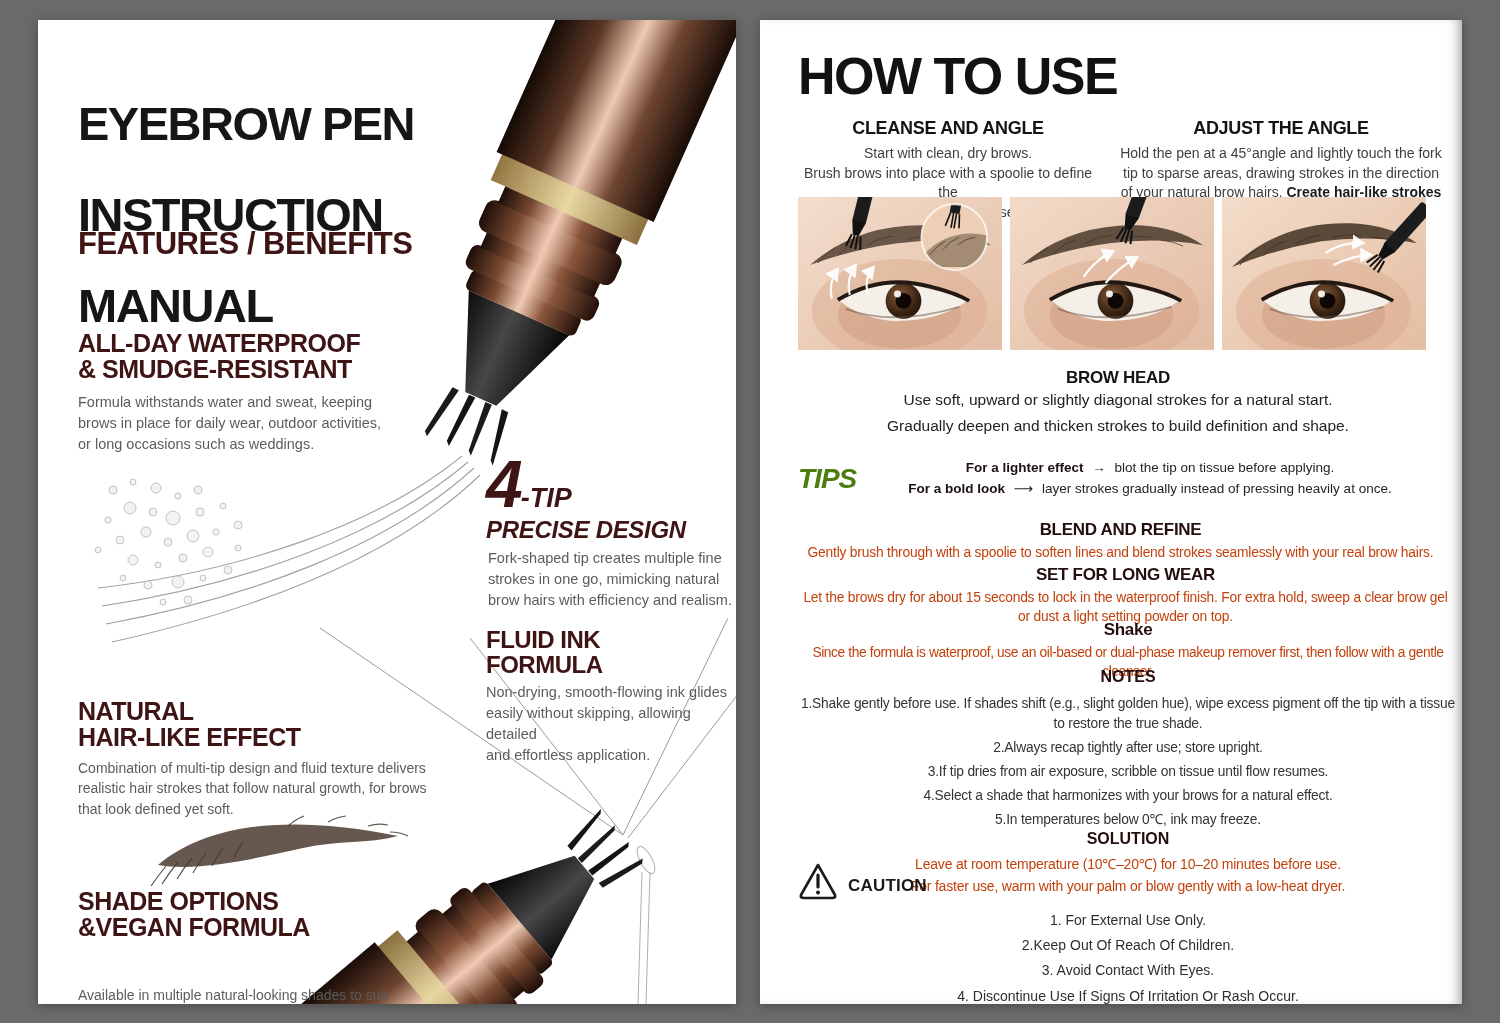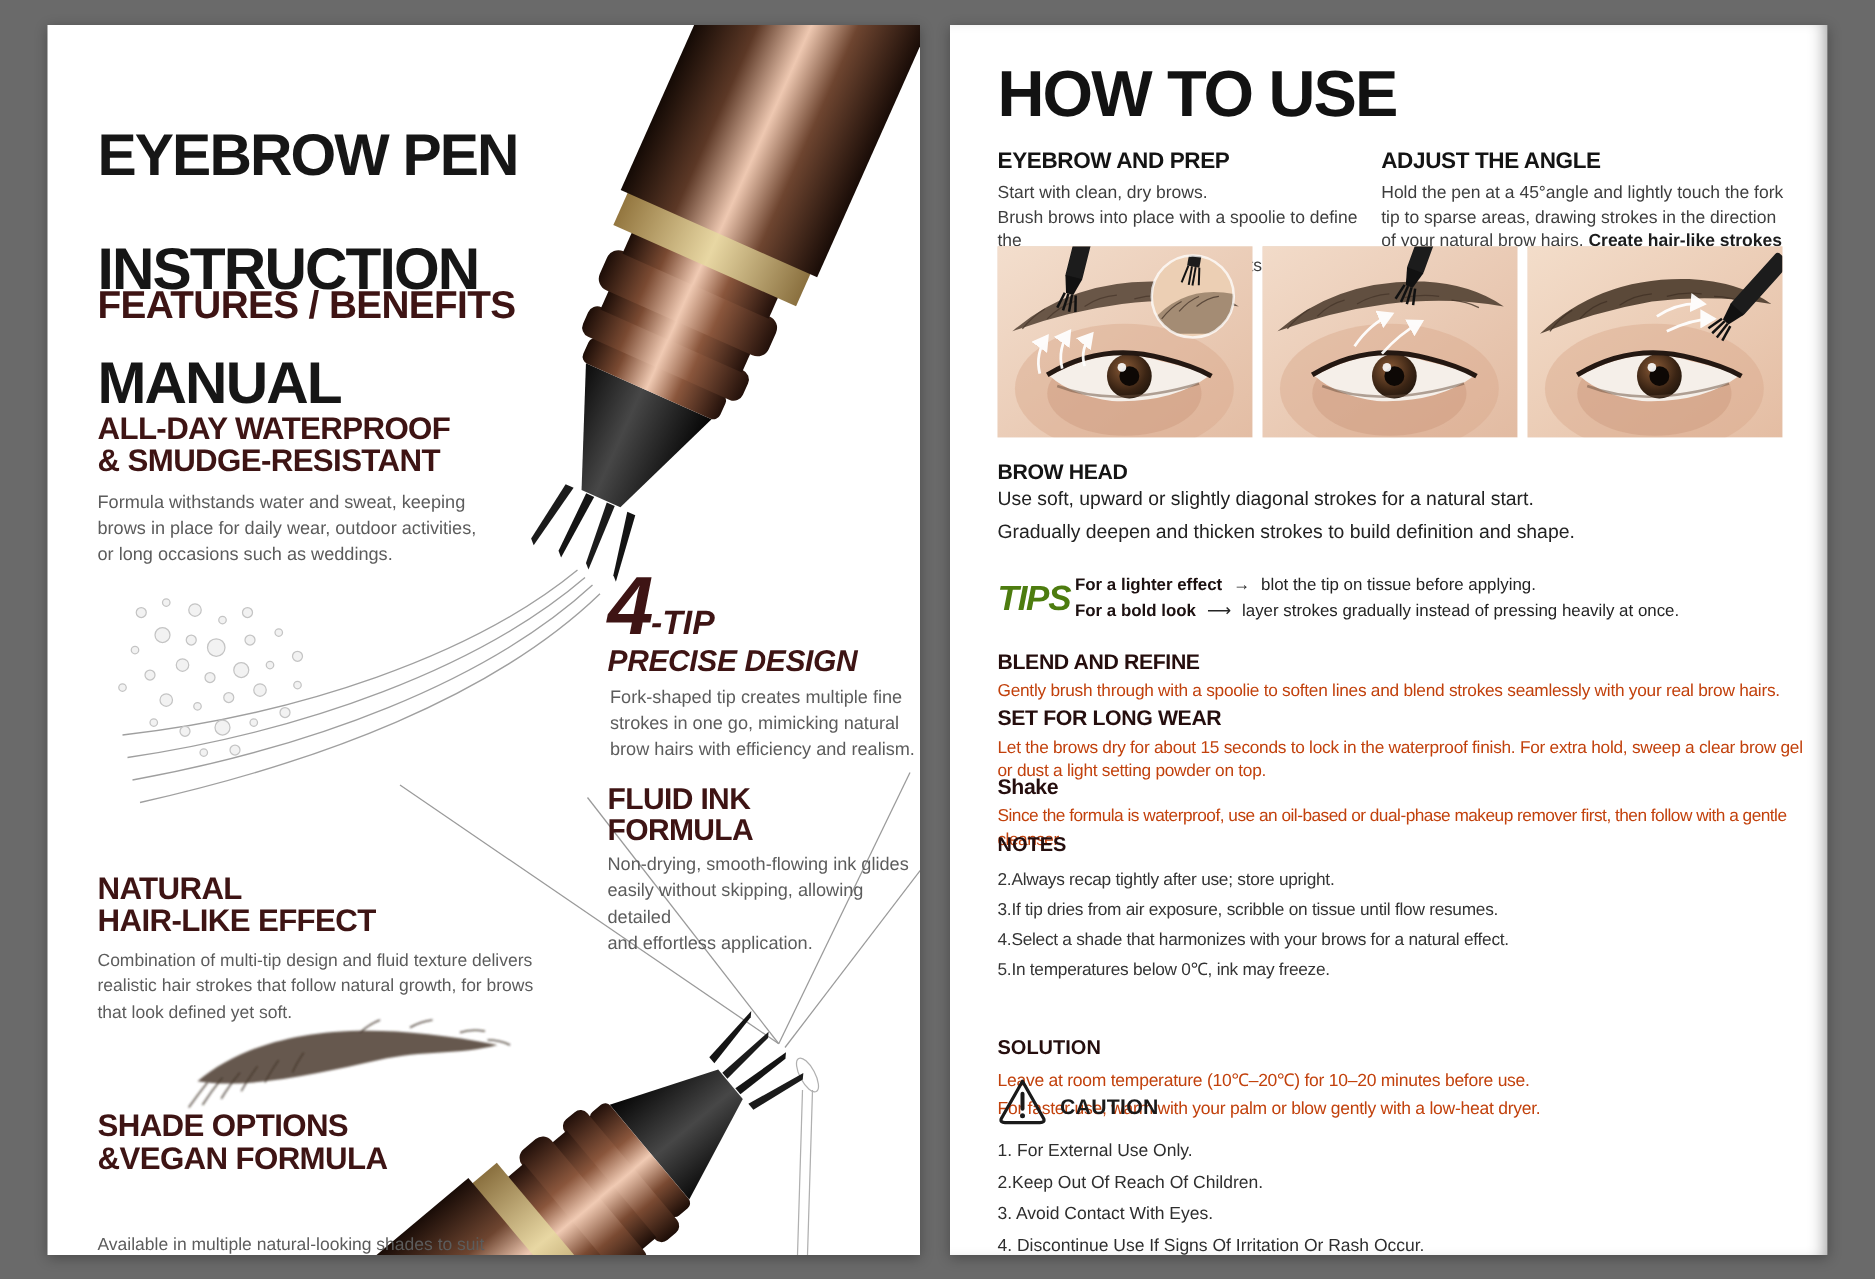--- a/index.html
+++ b/index.html
@@ -1,20 +1,20 @@
 <!DOCTYPE html>
 <html><head>
 <meta charset="utf-8">
 <style>
   * { margin:0; padding:0; box-sizing:border-box; }
   html,body { width:1500px; height:1023px; overflow:hidden; }
   body { background:#6a6a6a; font-family:"Liberation Sans", sans-serif; position:relative; }
   .page { position:absolute; top:20px; height:984px; background:#ffffff; box-shadow:0 2px 10px rgba(0,0,0,.3); overflow:hidden; }
   #left-page  { left:38px;  width:698px; }
-  #right-page { left:760px; width:702px; box-shadow:0 2px 10px rgba(0,0,0,.3), inset -10px 0 14px -9px rgba(0,0,0,.45); }
+  #right-page { left:760px; width:702px; box-shadow:0 2px 10px rgba(0,0,0,.3), inset -10px 0 14px -9px rgba(0,0,0,.45);text-align:center; }
   .abs { position:absolute; }
   .pre { white-space:pre-line; }
 
   
   .lp-title { font-size:47px; font-weight:800; line-height:.97; letter-spacing:-1.5px; color:#161616; }
   .lp-subtitle { font-size:31px; font-weight:800; letter-spacing:-.5px; color:#3e1414; }
   .sec-h { font-size:25px; font-weight:800; line-height:1.04; letter-spacing:-.5px; color:#3e1414; }
   .sec-body { font-size:14.5px; color:#5c5c5c; line-height:1.45; }
   .tip-num { font-size:66px; font-weight:800; font-style:italic; color:#3e1414; line-height:.8; letter-spacing:-2px; }
   .tip-suffix { font-size:27px; font-weight:800; font-style:italic; color:#3e1414; }
@@ -213,21 +213,21 @@
 &amp;VEGAN FORMULA</div>
   <div class="abs sec-body pre" style="left:40px;top:965px;width:360px;font-size:14px;">Available in multiple natural-looking shades to suit different
 preferences; formulated with a vegan approach.</div>
 </div>
 
 <div class="page" id="right-page">
 
   <div class="abs rp-title" style="left:38px;top:26px;">HOW TO USE</div>
 
   <div class="abs" style="left:38px;top:98px;width:300px;">
-    <div class="col-h">EYEBROW AND PREP</div>
+    <div class="col-h">CLEANSE AND ANGLE</div>
     <div class="col-body pre">Start with clean, dry brows.
 Brush brows into place with a spoolie to define the
 direction and identify sparse spots.</div>
   </div>
 
   <div class="abs" style="left:345px;top:98px;width:352px;">
     <div class="col-h">ADJUST THE ANGLE</div>
     <p class="col-body"><span class="pre">Hold the pen at a 45°angle and lightly touch the fork
 tip to sparse areas, drawing strokes in the direction
 of your natural brow hairs.</span> <b>Create hair-like strokes</b></p>
@@ -442,20 +442,22 @@
     <div class="sub-body pre">Let the brows dry for about 15 seconds to lock in the waterproof finish. For extra hold, sweep a clear brow gel
 or dust a light setting powder on top.</div>
   </div>
   <div class="abs" style="left:38px;top:600px;width:660px;">
     <div class="sub-h">Shake</div>
     <div class="sub-body pre" style="letter-spacing:-.4px;">Since the formula is waterproof, use an oil-based or dual-phase makeup remover first, then follow with a gentle cleanser.</div>
   </div>
 
   <div class="abs" style="left:38px;top:648px;width:660px;">
     <div class="notes-h" style="margin-bottom:8px;">NOTES</div>
+    <p class="note-item pre">1.Shake gently before use. If shades shift (e.g., slight golden hue), wipe excess pigment off the tip with a tissue
+to restore the true shade.</p>
     <p class="note-item">2.Always recap tightly after use; store upright.</p>
     <p class="note-item">3.If tip dries from air exposure, scribble on tissue until flow resumes.</p>
     <p class="note-item">4.Select a shade that harmonizes with your brows for a natural effect.</p>
     <p class="note-item">5.In temperatures below 0℃, ink may freeze.</p>
   </div>
 
   <div class="abs" style="left:38px;top:810px;width:660px;">
     <div class="notes-h" style="margin-bottom:6px;">SOLUTION</div>
     <div class="sub-body pre" style="font-size:14px;line-height:1.55;">Leave at room temperature (10℃–20℃) for 10–20 minutes before use.
 For faster use, warm with your palm or blow gently with a low-heat dryer.</div>

